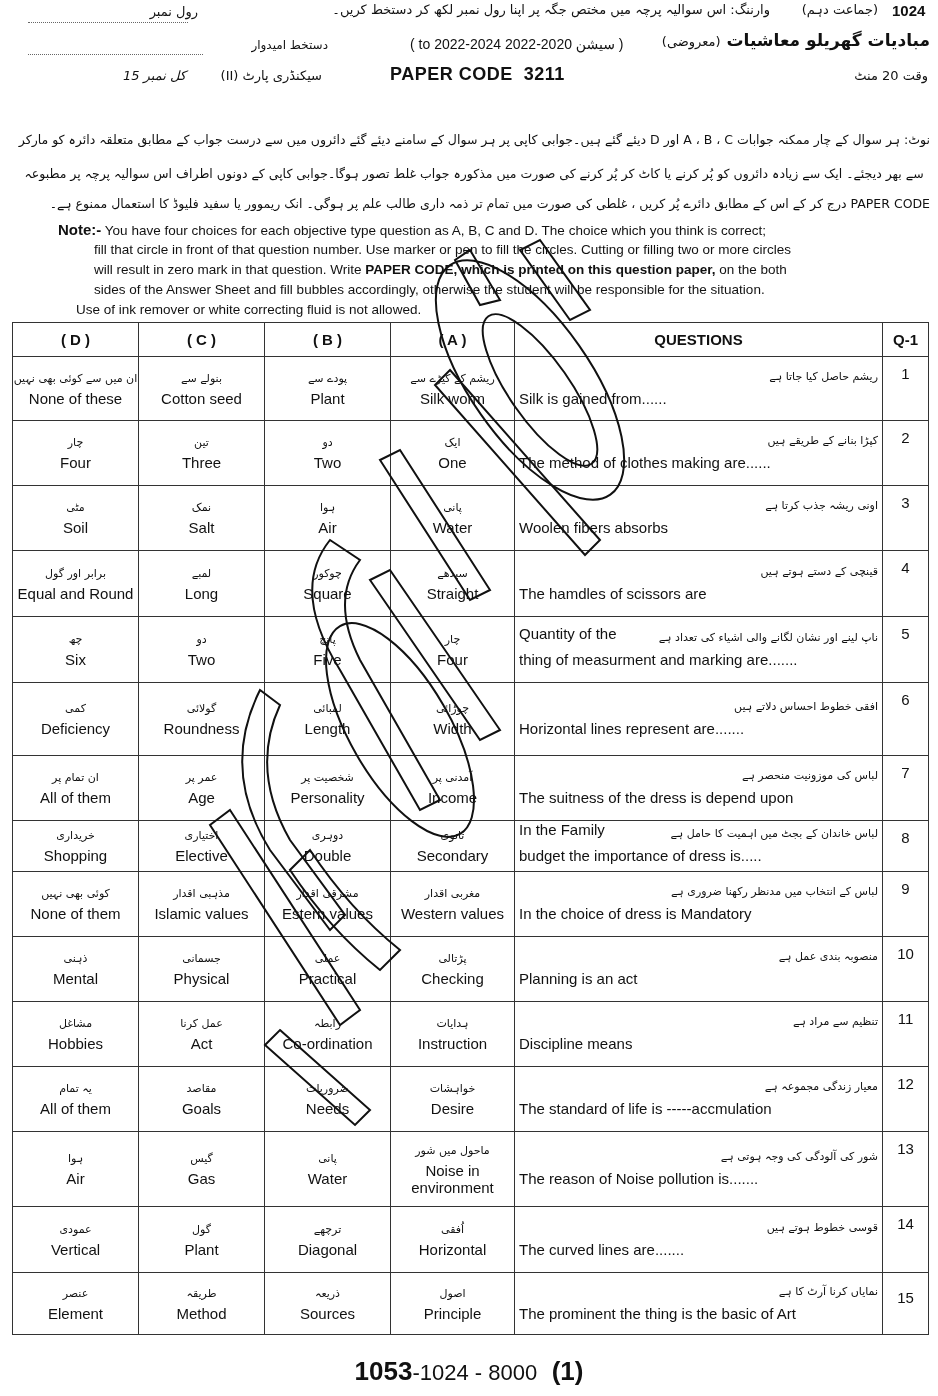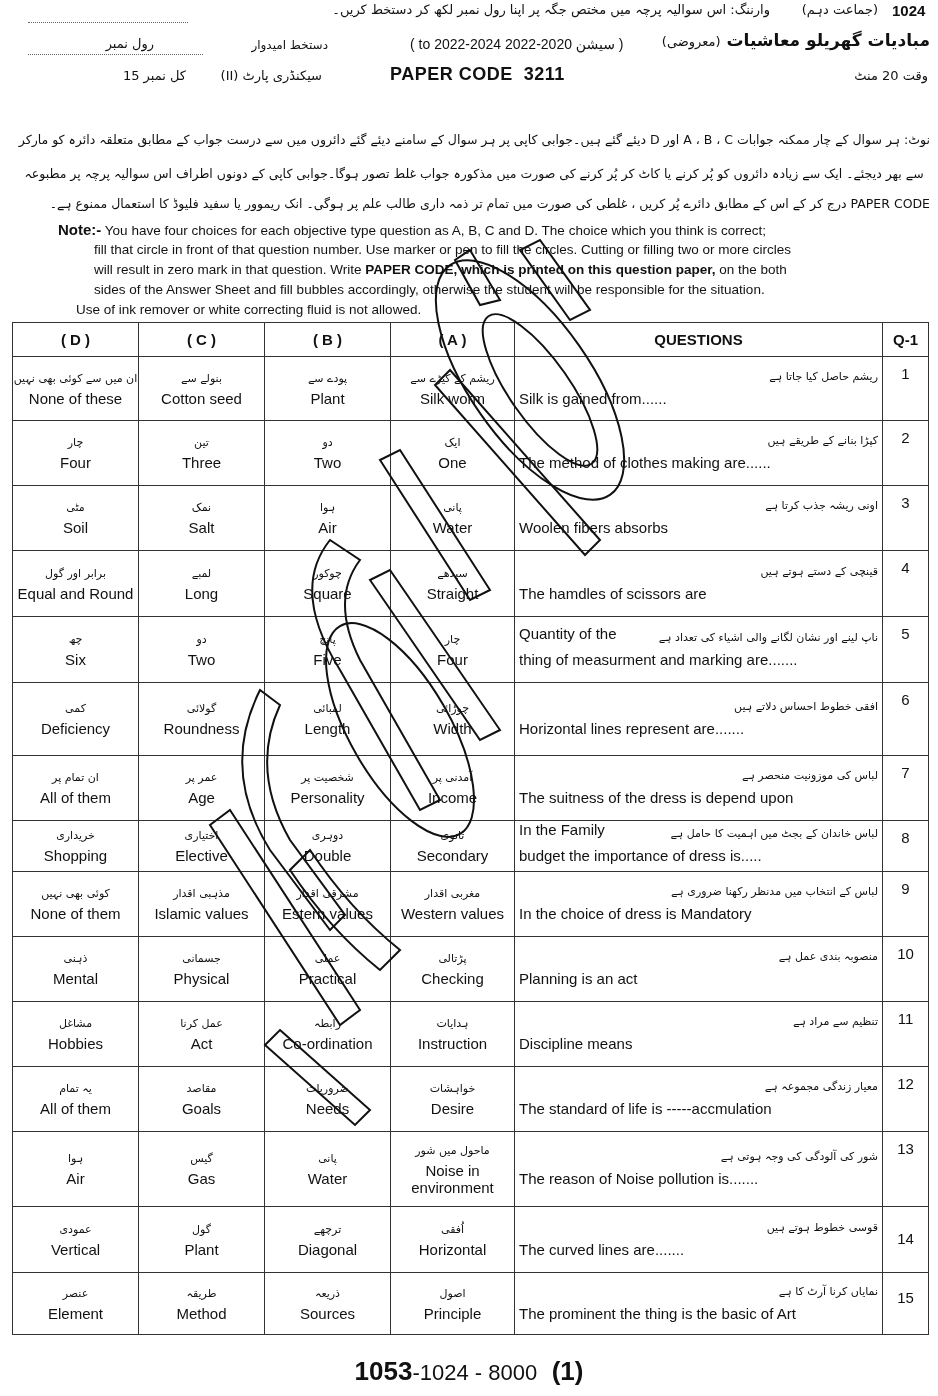--- a/index.html
+++ b/index.html
@@ -21,38 +21,38 @@
   .qnum { font-size: 15px; }
   .watermark { position: absolute; left: 170px; top: 210px; width: 600px; height: 1000px; pointer-events: none; }
   .footer { position: absolute; top: 1356px; left: 0; width: 938px; text-align: center; font-size: 26px; }
 </style>
 </head>
 <body>
 
 <div class="abs bold" style="left:892px; top:2px; font-size:15px;">1024</div>
 <div class="abs urdu" style="right:60px; top:2px; font-size:13px;">(جماعت دہم)</div>
 <div class="abs urdu" style="right:168px; top:2px; font-size:13px;">وارننگ: اس سوالیہ پرچہ میں مختص جگہ پر اپنا رول نمبر لکھ کر دستخط کریں۔</div>
-<div class="abs urdu" style="right:784px; top:4px; font-size:13px;margin-top:32px;">رول نمبر</div>
+<div class="abs urdu" style="right:740px; top:4px; font-size:13px;">رول نمبر</div>
 <div class="roll-dots" style="left:28px; top:22px; width:160px;"></div>
 
 <div class="abs urdu bold" style="right:8px; top:30px; font-size:17px;">
   <span>مبادیات گھریلو معاشیات</span>
   <span style="font-weight:normal; font-size:13px;">(معروضی)</span>
 </div>
 <div class="abs" style="left:410px; top:36px; font-size:14px; direction:rtl;">( سیشن 2020-2022 to 2022-2024 )</div>
 <div class="abs urdu" style="right:610px; top:38px; font-size:12px;">دستخط امیدوار</div>
 <div class="roll-dots" style="left:28px; top:54px; width:175px;"></div>
 
 <div class="abs urdu" style="right:10px; top:68px; font-size:13px;">وقت 20 منٹ</div>
 <div class="abs bold" style="left:390px; top:64px; font-size:18px; letter-spacing:0.5px;">
   <span>PAPER CODE</span>&nbsp;
   <span>3211</span>
 </div>
 <div class="abs urdu" style="right:616px; top:68px; font-size:13px;">سیکنڈری پارٹ (II)</div>
-<div class="abs urdu" style="right:752px; top:68px; font-size:13px;">کل نمبر 15</div>
+<div class="abs urdu" style="right:752px; top:68px; font-size:13px;font-style:italic;">کل نمبر 15</div>
 
 <div class="note-urdu" style="top:132px;">نوٹ: ہر سوال کے چار ممکنہ جوابات A ، B ، C اور D دیئے گئے ہیں۔جوابی کاپی پر ہر سوال کے سامنے دیئے گئے دائروں میں سے درست جواب کے مطابق متعلقہ دائرہ کو مارکر یا پین</div>
 <div class="note-urdu" style="top:166px; text-align:center;">سے بھر دیجئے۔ ایک سے زیادہ دائروں کو پُر کرنے یا کاٹ کر پُر کرنے کی صورت میں مذکورہ جواب غلط تصور ہوگا۔جوابی کاپی کے دونوں اطراف اس سوالیہ پرچہ پر مطبوعہ</div>
 <div class="note-urdu" style="top:196px;">PAPER CODE درج کر کے اس کے مطابق دائرے پُر کریں ، غلطی کی صورت میں تمام تر ذمہ داری طالب علم پر ہوگی۔ انک ریموور یا سفید فلیوڈ کا استعمال ممنوع ہے۔</div>
 
 <div class="note-en" style="left:18px; top:220px;">
   <span class="bold" style="font-size:15px;">Note:-</span>
   <span>You have four choices for each objective type question as A, B, C and D.  The choice which you think is correct;</span>
 </div>
 <div class="note-en" style="left:54px; top:240px;">fill that circle in front of that question number.  Use marker or pen to fill the circles. Cutting or filling two or more circles</div>
@@ -397,21 +397,21 @@
           <span class="opt-en">Diagonal</span>
         </td>
         <td>
           <span class="opt-ur">اُفقی</span>
           <span class="opt-en">Horizontal</span>
         </td>
         <td class="q-cell">
           <span class="q-ur">قوسی خطوط ہوتے ہیں</span>
           <span class="q-en">The curved lines are.......</span>
         </td>
-        <td class="qnum" style="vertical-align: top; padding-top: 23px;">14</td>
+        <td class="qnum" style="vertical-align: top; padding-top: 8px;">14</td>
       </tr>
       <tr style="height: 62px;">
         <td>
           <span class="opt-ur">عنصر</span>
           <span class="opt-en">Element</span>
         </td>
         <td>
           <span class="opt-ur">طریقہ</span>
           <span class="opt-en">Method</span>
         </td>

